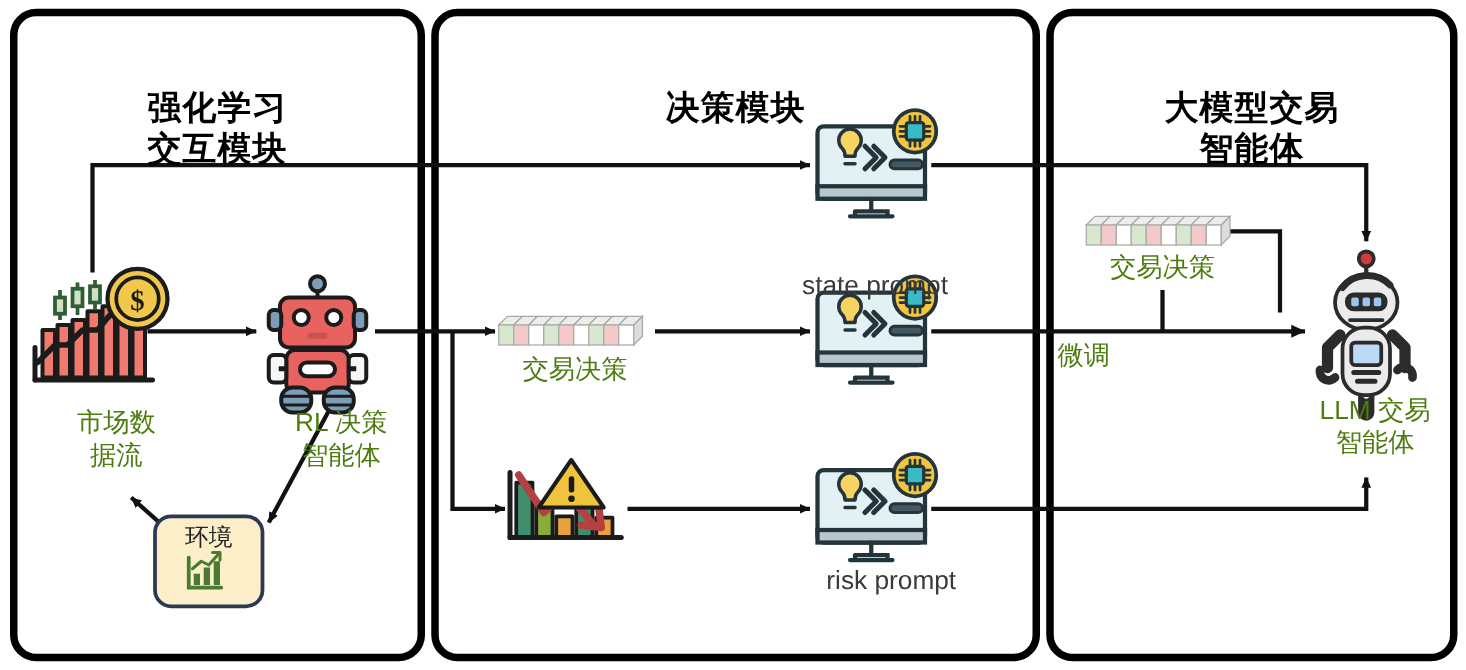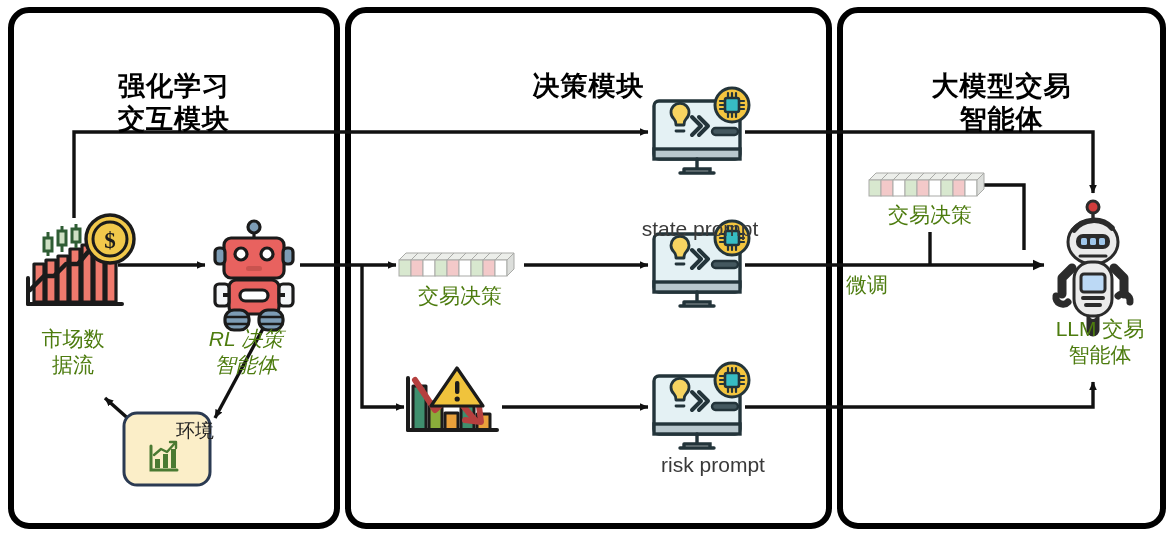--- a/index.html
+++ b/index.html
@@ -228,31 +228,31 @@
     <div>交互模块</div>
   </div>
   <div class="panel-title" style="left:348px;top:30px;width:481px;">
     <div>决策模块</div>
   </div>
   <div class="panel-title" style="left:840px;top:30px;width:323px;">
     <div>大模型交易</div>
     <div>智能体</div>
   </div>
 
-  <div class="cap cn" style="left:8px;top:326px;width:130px;">
+  <div class="cap cn" style="left:8px;top:326px;width:130px;padding-left:20px;">
     <div>市场数</div>
     <div>据流</div>
   </div>
 
-  <div class="cap cn" style="left:181px;top:326px;width:130px;font-style:italic;">
+  <div class="cap cn" style="left:208px;top:326px;width:130px;">
     <div>RL 决策</div>
     <div>智能体</div>
   </div>
 
-  <div class="cap cn" style="left:124px;top:419px;width:86px;font-size:19px;color:#222;padding-left:28px;">环境</div>
+  <div class="cap cn" style="left:124px;top:419px;width:86px;font-size:19px;color:#222;">环境</div>
 
   <div class="cap cn" style="left:390px;top:283px;width:140px;">交易决策</div>
 
 
   <div class="cap" style="left:620px;top:180px;width:160px;margin-top:36px;">state prompt</div>
 
 
   <div class="cap" style="left:633px;top:452px;width:160px;">risk prompt</div>
 
   <div class="cap cn" style="left:862px;top:202px;width:136px;">交易决策</div>

